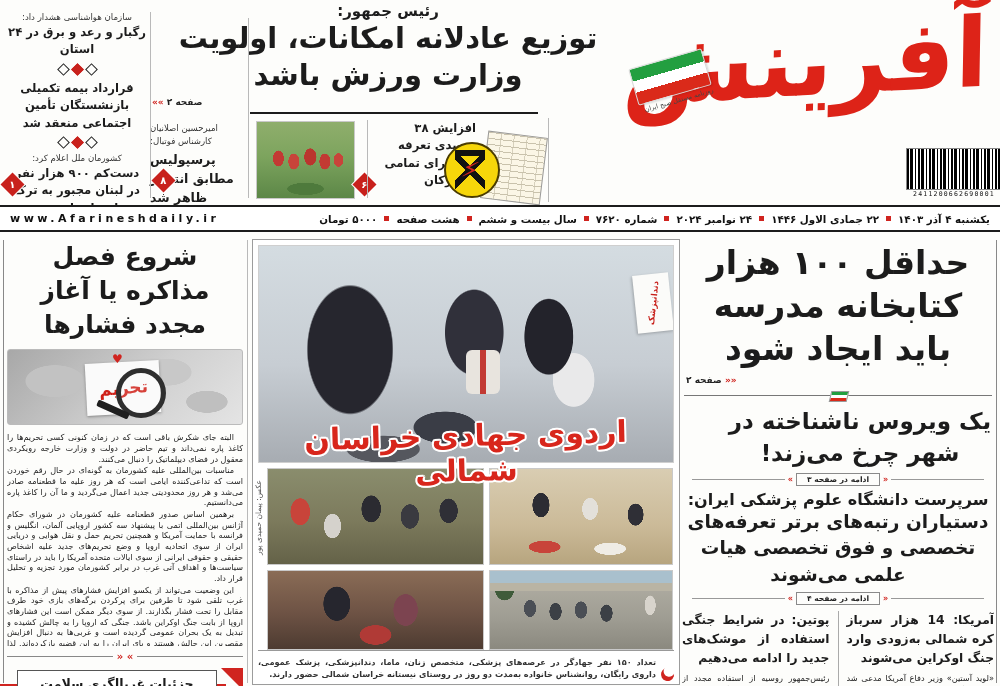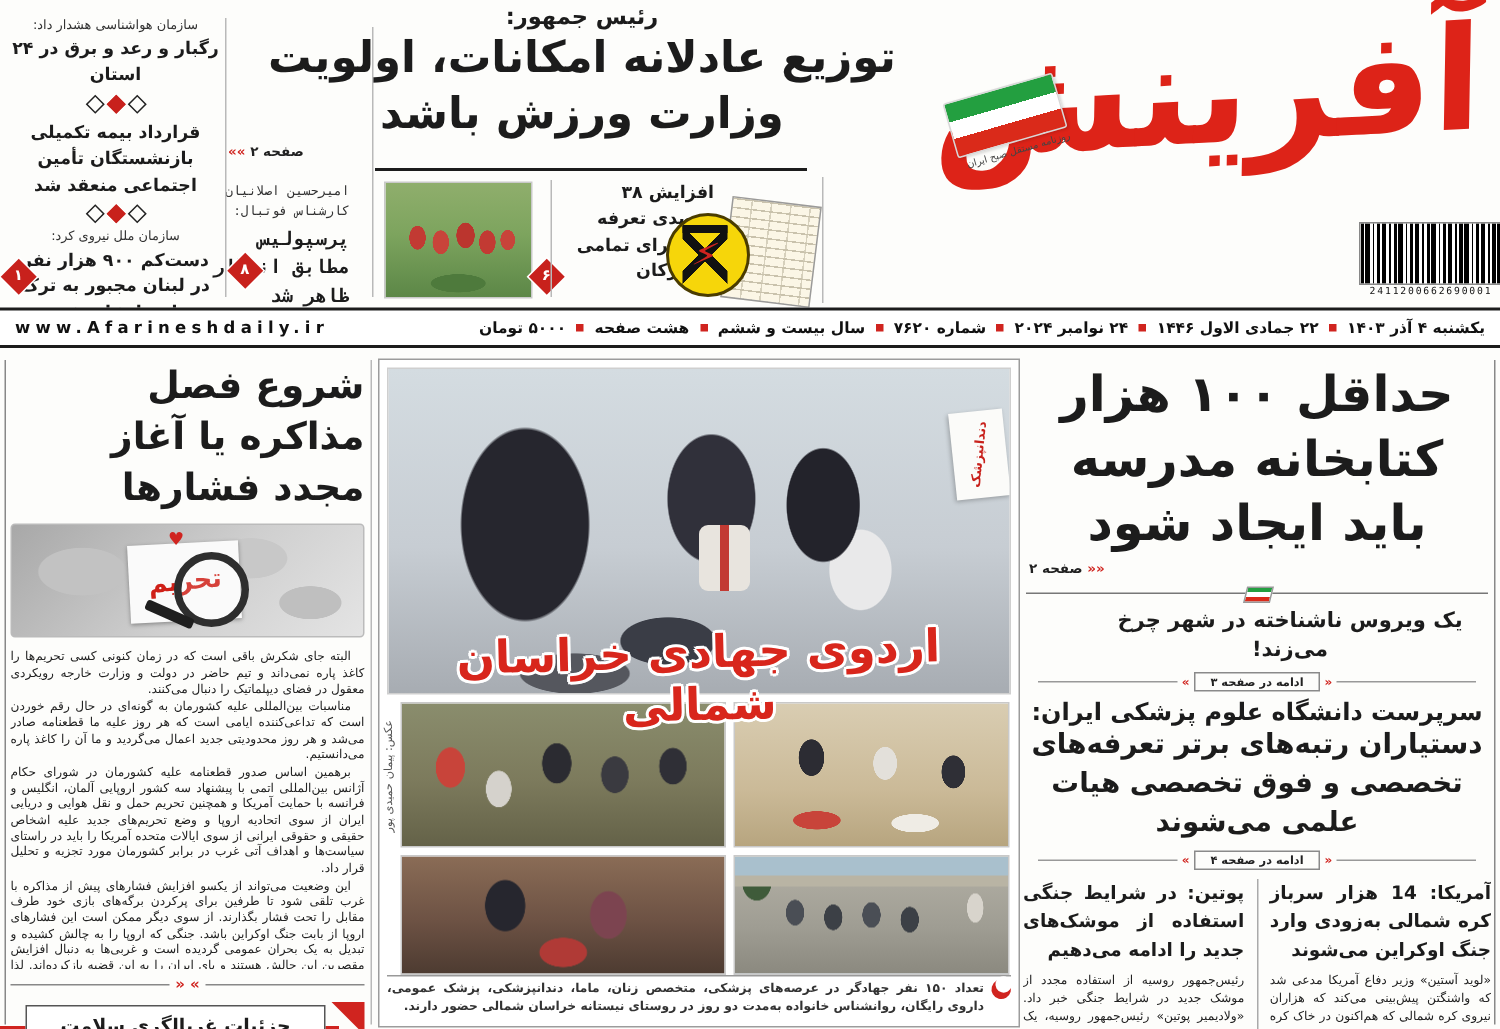--- a/index.html
+++ b/index.html
@@ -35,21 +35,21 @@
   .brief-kicker{font-size:8.6px;color:#333;margin-bottom:2px;}
   .brief-text{font-size:11.6px;font-weight:bold;line-height:1.5;}
   .diam-row{display:flex;justify-content:center;gap:5px;margin:6px 0;}
   .diam{width:7px;height:7px;border:1.2px solid #222;transform:rotate(45deg);}
   .diam.fill{background:#c8211c;border-color:#c8211c;}
   .badge-diamond{position:absolute;width:17px;height:17px;background:#c8211c;transform:rotate(45deg);
      display:flex;align-items:center;justify-content:center;box-shadow:0 0 0 1px #fff;}
   .badge-diamond b{transform:rotate(-45deg);color:#fff;font-size:10px;}
 
   
-  .football-txt{position:absolute;left:137px;top:122px;width:96px;text-align:right;direction:rtl;font-family:Liberation Mono, monospace;}
+  .football-txt{position:absolute;left:150px;top:122px;width:96px;text-align:left;direction:rtl;}
   .fb-kicker{font-size:8.6px;color:#333;line-height:1.5;}
   .fb-head{font-size:12.6px;font-weight:bold;line-height:1.5;margin-top:3px;}
   .football-photo{position:absolute;left:256px;top:121px;width:97px;height:76px;border:1px solid #c9c9c9;
      background:
        radial-gradient(9px 13px at 22% 48%,#c23a33 0 60%,transparent 62%),
        radial-gradient(9px 13px at 38% 52%,#c8443a 0 60%,transparent 62%),
        radial-gradient(10px 14px at 55% 46%,#bb352e 0 60%,transparent 62%),
        radial-gradient(9px 13px at 70% 52%,#c23a33 0 60%,transparent 62%),
        radial-gradient(8px 11px at 84% 50%,#c8443a 0 60%,transparent 62%),
        radial-gradient(30px 10px at 50% 88%,#4e7a3c 0 60%,transparent 62%),
@@ -71,21 +71,21 @@
   .www{font-size:11px;font-weight:bold;letter-spacing:3.5px;color:#111;}
   .dateline{display:flex;direction:rtl;align-items:center;gap:7px;font-size:10.3px;font-weight:bold;color:#111;}
   .sq{width:5px;height:5px;background:#d0241f;flex:0 0 auto;}
 
   
   .frame-left{left:3px;top:240px;height:443px;background:#888;}
   .frame-right{left:996px;top:240px;height:443px;background:#888;}
 
   
   .editorial{position:absolute;left:7px;top:240px;width:236px;direction:rtl;}
-  .ed-headline{font-size:25px;font-weight:bold;line-height:1.35;letter-spacing:-0.5px;}
+  .ed-headline{font-size:25px;font-weight:bold;text-align:center;line-height:1.35;letter-spacing:-0.5px;}
   .ed-image{position:relative;margin-top:8px;height:74px;border:1px solid #bbb;border-radius:3px;overflow:hidden;
      background:
        radial-gradient(48px 26px at 20% 42%,#c2c2c2 0 60%,transparent 62%),
        radial-gradient(40px 22px at 68% 30%,#c8c8c8 0 60%,transparent 62%),
        radial-gradient(34px 18px at 85% 70%,#bfbfbf 0 60%,transparent 62%),
        linear-gradient(135deg,#a8a8a8 0%,#cfcfcf 55%,#e4e4e4 100%);}
   .ed-card{position:absolute;left:78px;top:12px;width:74px;height:52px;background:#fafafa;box-shadow:0 1px 3px rgba(0,0,0,.35);transform:rotate(-3deg);
      display:flex;align-items:center;justify-content:center;}
   .ed-card b{color:#cf2018;font-size:17px;transform:rotate(-2deg);}
   .ed-lens{position:absolute;left:108px;top:18px;width:40px;height:40px;border:5px solid #2e2e2e;border-radius:50%;background:rgba(255,255,255,.15);}
@@ -146,36 +146,36 @@
        linear-gradient(180deg,#a9c0cd 0 16%,#b9b4a4 16% 26%,transparent 26%),
        radial-gradient(10px 14px at 22% 48%,#4a4e55 0 60%,transparent 62%),
        radial-gradient(10px 14px at 36% 52%,#3c4046 0 60%,transparent 62%),
        radial-gradient(10px 14px at 50% 50%,#4a4e55 0 60%,transparent 62%),
        radial-gradient(10px 14px at 64% 54%,#3c4046 0 60%,transparent 62%),
        radial-gradient(9px 16px at 88% 44%,#d8d4cc 0 60%,transparent 62%),
        radial-gradient(16px 20px at 8% 22%,#3f5b3a 0 60%,transparent 62%),
        linear-gradient(180deg,#b4b1a6 0%,#9f9d93 60%,#8b897f 100%);}
   .credit{position:absolute;left:1px;top:240px;writing-mode:vertical-rl;transform:rotate(180deg);font-size:7.5px;color:#555;direction:rtl;}
   .feature-caption{position:absolute;left:5px;right:5px;bottom:3px;height:28px;border-top:1px solid #999;
-     display:flex;direction:rtl;align-items:flex-start;gap:5px;padding-top:2px;}
+     display:flex;direction:rtl;align-items:flex-end;gap:5px;padding-top:2px;}
   .crescent{width:13px;height:13px;border-radius:50%;background:#d0241f;position:relative;flex:0 0 auto;transform:rotate(-30deg);}
   .crescent::after{content:"";position:absolute;left:4px;top:-1px;width:11px;height:11px;border-radius:50%;background:#fff;}
   .feature-caption p{margin:0;font-size:8.2px;font-weight:bold;color:#333;line-height:1.45;text-align:justify;}
 
   
   .rightcol{position:absolute;left:682px;top:240px;width:312px;height:446px;direction:rtl;text-align:center;overflow:hidden;}
   .rc-kicker{font-size:13px;font-weight:bold;}
   .rc-h1{font-size:33px;font-weight:bold;line-height:1.3;letter-spacing:-1px;margin-top:2px;}
   .rc-refrow{position:relative;height:16px;margin-top:4px;}
   .rc-refrow .pageref{position:absolute;left:4px;top:0;}
   .rc-divider{position:relative;height:8px;margin:0 2px;}
   .rc-divider .l{position:absolute;left:0;right:0;top:4px;height:1px;background:#777;}
   .rc-divider .flagmark{position:absolute;left:50%;top:0;width:16px;height:9px;margin-left:-8px;background:#fff;
      background-image:linear-gradient(180deg,#239f40 0 33%,#fff 33% 66%,#da2a1a 66% 100%);border:1px solid #999;transform:skewX(-14deg);}
-  .rc-h2{font-size:14px;font-weight:bold;line-height:1.4;margin-top:6px;letter-spacing:-0.5px;margin-left:44px;}
+  .rc-h2{font-size:23px;font-weight:bold;line-height:1.4;margin-top:6px;letter-spacing:-0.5px;margin-left:44px;}
   .cont-row{display:flex;align-items:center;gap:3px;margin:4px 10px;}
   .cont-row .l{flex:1;height:1px;background:#999;}
   .cont-box{border:1px solid #8a8a8a;font-size:7.6px;font-weight:bold;color:#222;padding:1px 10px;white-space:nowrap;}
   .cont-tick{color:#d0241f;font-size:8px;font-weight:bold;}
   .rc-kicker2{font-size:16px;font-weight:bold;margin-top:3px;}
   .rc-h3{font-size:18.5px;font-weight:bold;line-height:1.42;letter-spacing:-0.5px;}
   .rc-articles{display:flex;gap:8px;margin-top:6px;text-align:right;}
   .rc-art{flex:1;min-width:0;}
   .rc-art h4{margin:0 0 4px;font-size:12.3px;line-height:1.55;text-align:justify;}
   .rc-art p{margin:0;font-size:8.2px;line-height:1.5;text-align:justify;color:#222;}
@@ -213,21 +213,21 @@
         <span class="diam"></span>
         <span class="diam fill"></span>
         <span class="diam"></span>
       </div>
     <div class="brief-text">قرارداد بیمه تکمیلی بازنشستگان تأمین اجتماعی منعقد شد</div>
     <div class="diam-row">
         <span class="diam"></span>
         <span class="diam fill"></span>
         <span class="diam"></span>
       </div>
-    <div class="brief-kicker">سازمان ملل نیروی کرد:</div>
+    <div class="brief-kicker">کشورمان ملل اعلام کرد:</div>
     <div class="brief-text">دست‌کم ۹۰۰ هزار نفر در لبنان مجبور به ترک خانه‌هایشان شدند</div>
   </div>
   <div class="badge-diamond" style="left:4px;top:176px;">
       <b>۱</b>
     </div>
 
   <div class="football-txt">
     <div class="fb-kicker">امیرحسین اصلانیان</div>
     <div class="fb-kicker">کارشناس فوتبال:</div>
     <div class="fb-head">پرسپولیس مطابق انتظار ظاهر شد</div>

